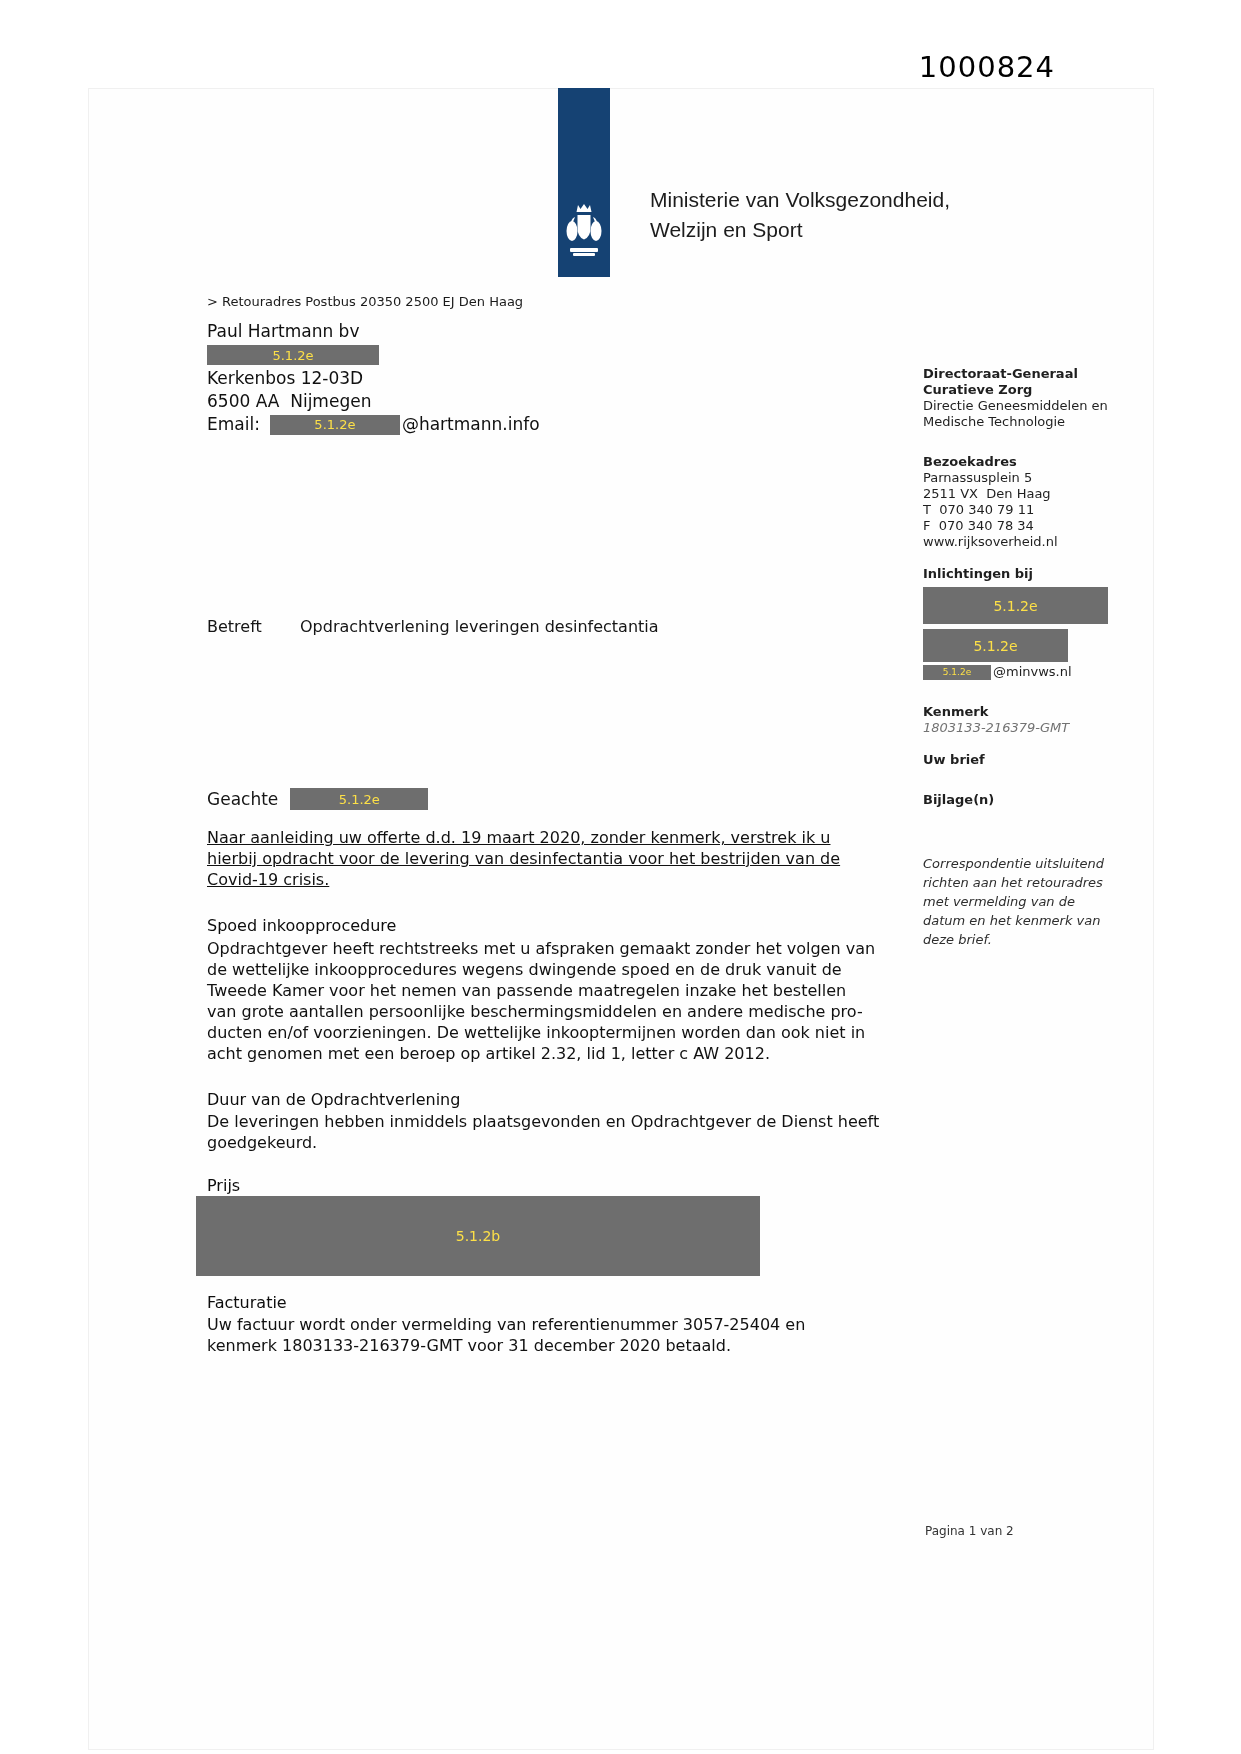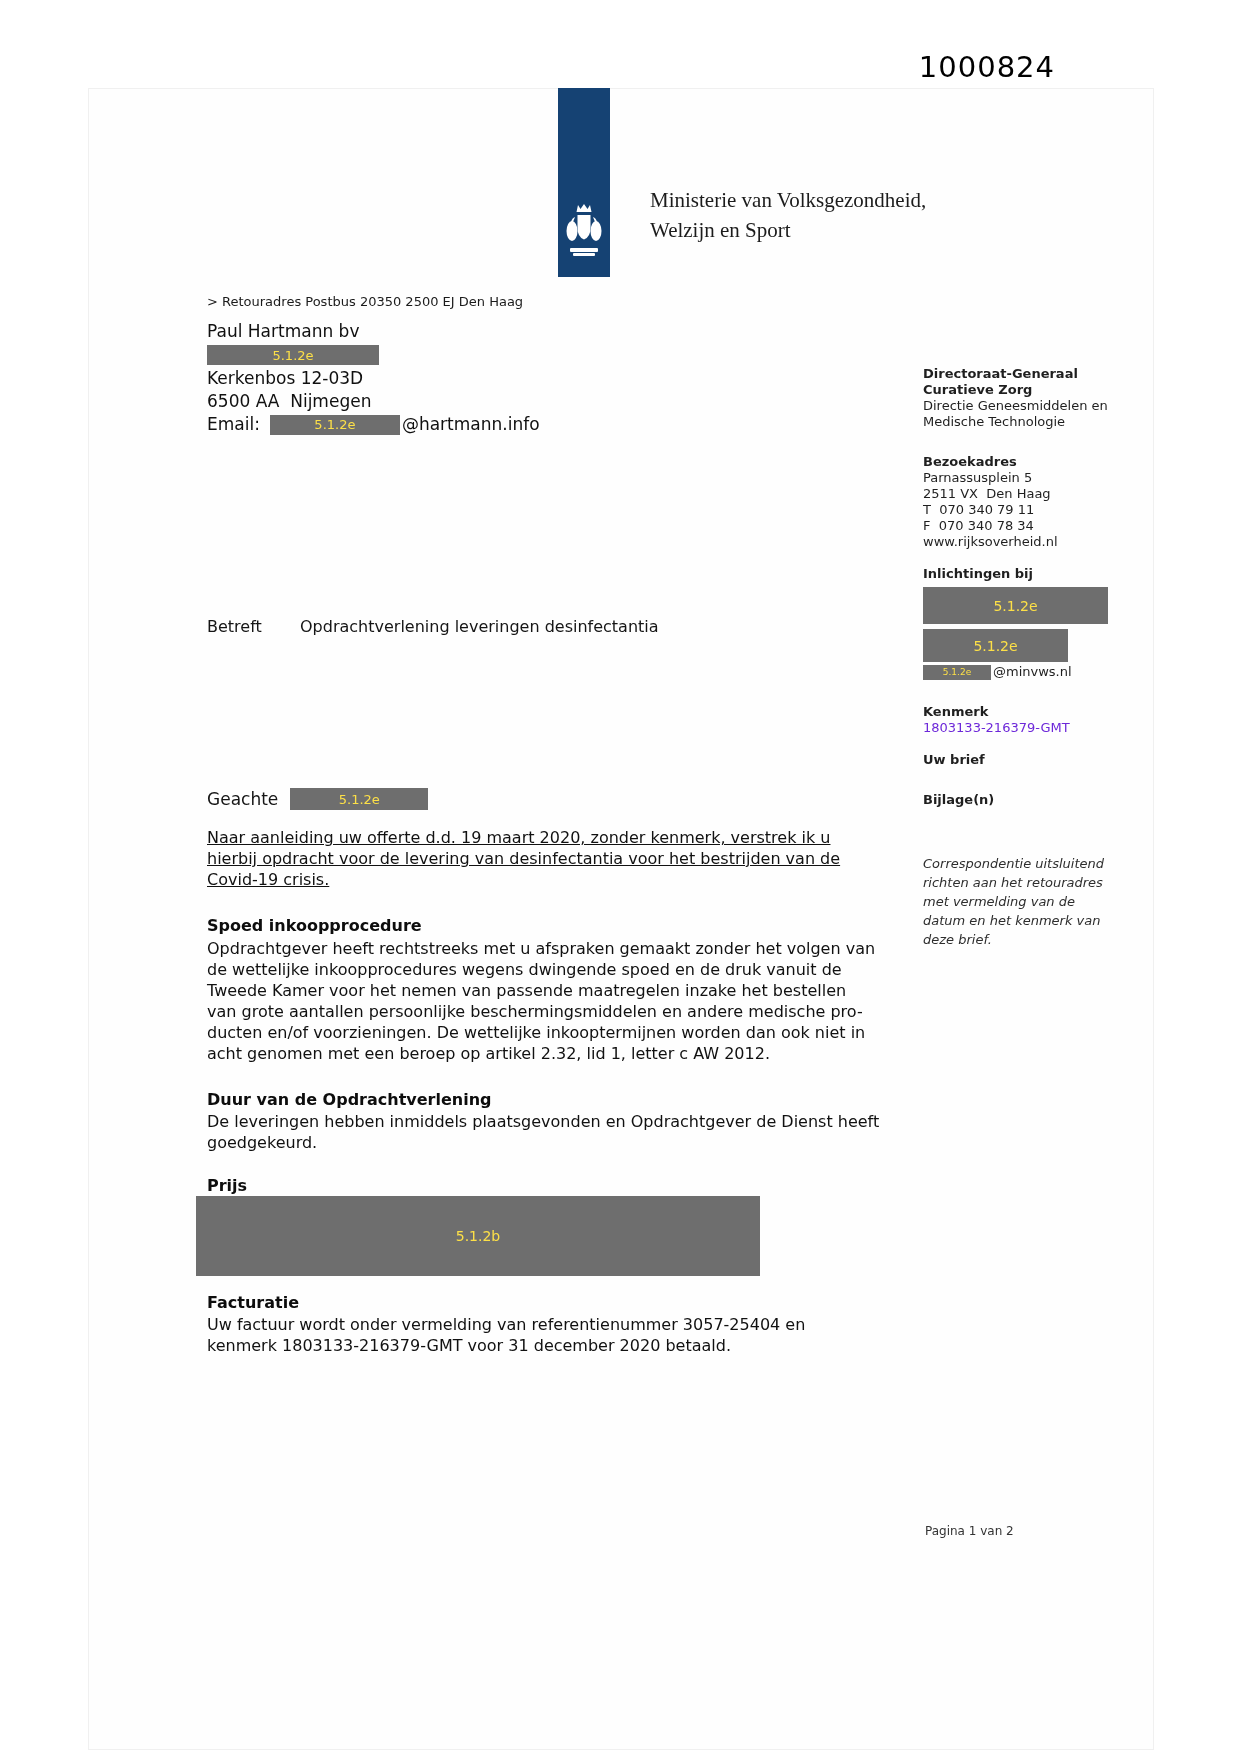--- a/index.html
+++ b/index.html
@@ -15,21 +15,21 @@
     border:1px solid #f0f0f0;background:#fefefe;
   }
   
   .stamp{top:50px;right:186px;font-size:29px;letter-spacing:1px;color:#000;}
   
   .logo-bar{
     left:558px;top:88px;width:52px;height:189px;background:#154273;
     display:flex;align-items:flex-end;justify-content:center;padding-bottom:12px;box-sizing:border-box;
   }
   .ministry-name{
-    left:650px;top:185px;font-family:Liberation Serif, serif;
+    left:650px;top:185px;font-family:Liberation Sans, sans-serif;
     font-size:21px;line-height:30px;color:#1c1c1c;
   }
   
   .retouradres{left:207px;top:294px;font-size:13px;color:#1b1b1b;}
   .recipient{left:207px;top:320px;font-size:17px;line-height:23px;color:#101010;}
   .redact{
     background:#6e6e6e;color:#fde047;display:flex;align-items:center;justify-content:center;
     font-size:13px;
   }
   .redact-inline{display:inline-flex;vertical-align:middle;}
@@ -42,30 +42,30 @@
   .meta-label{width:93px;}
   
   .sidebar{left:923px;top:366px;width:240px;font-size:13px;line-height:16px;color:#1f1f1f;}
   .sb-bold{font-weight:bold;}
   .sb-gap-lg{margin-top:24px;}
   .sb-gap-md{margin-top:16px;}
   .r-side-a{width:185px;height:37px;margin-top:5px;font-size:14px;}
   .r-side-b{width:145px;height:33px;margin-top:5px;font-size:14px;}
   .sb-email{display:flex;align-items:center;margin-top:2px;}
   .r-side-tiny{width:68px;height:15px;font-size:9px;margin-right:2px;}
-  .kenmerk-value{color:#6d28d9;}
+  .kenmerk-value{color:#737373;font-style:italic;}
   .sb-note{
     margin-top:46px;font-style:italic;color:#2e2e2e;font-size:13px;line-height:19px;
   }
   
   .salutation{left:207px;top:788px;font-size:17px;display:flex;align-items:center;}
   .r-salut{width:138px;height:22px;margin-left:12px;}
   .para{left:207px;font-size:16px;line-height:21px;color:#111;}
   .p1{top:827px;text-decoration:underline;}
-  .h{left:207px;font-size:16px;font-weight:bold;color:#0d0d0d;}
+  .h{left:207px;font-size:16px;font-weight:normal;color:#0d0d0d;}
   .h1{top:916px;}
   .p2{top:938px;}
   .h2{top:1090px;}
   .p3{top:1111px;}
   .h3{top:1176px;}
   .price-block{
     left:196px;top:1196px;width:564px;height:80px;font-size:14px;
   }
   .h4{top:1293px;}
   .p4{top:1314px;}

